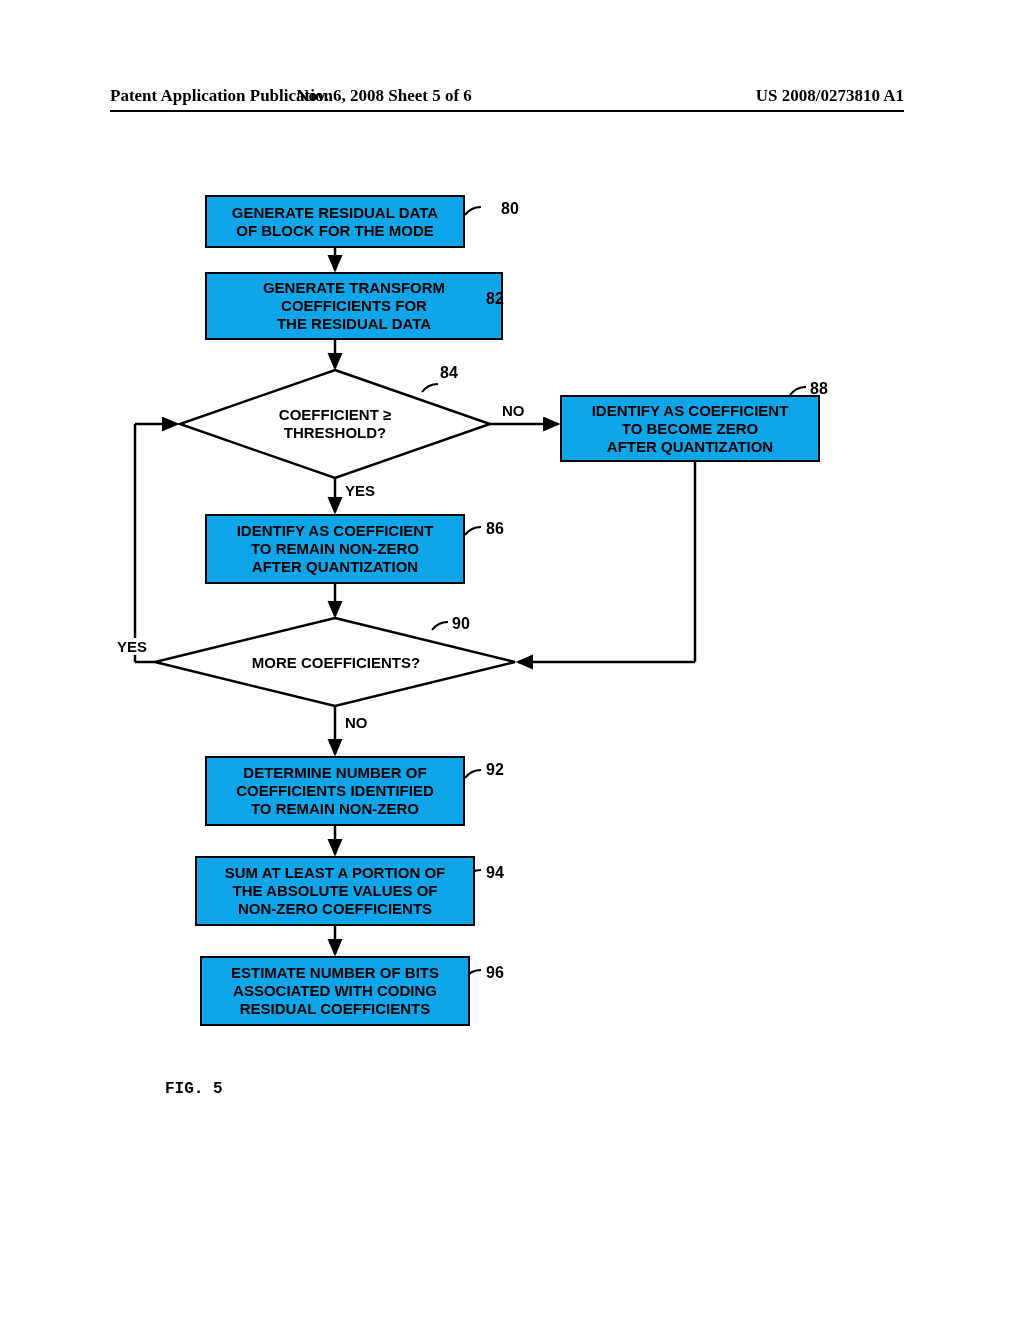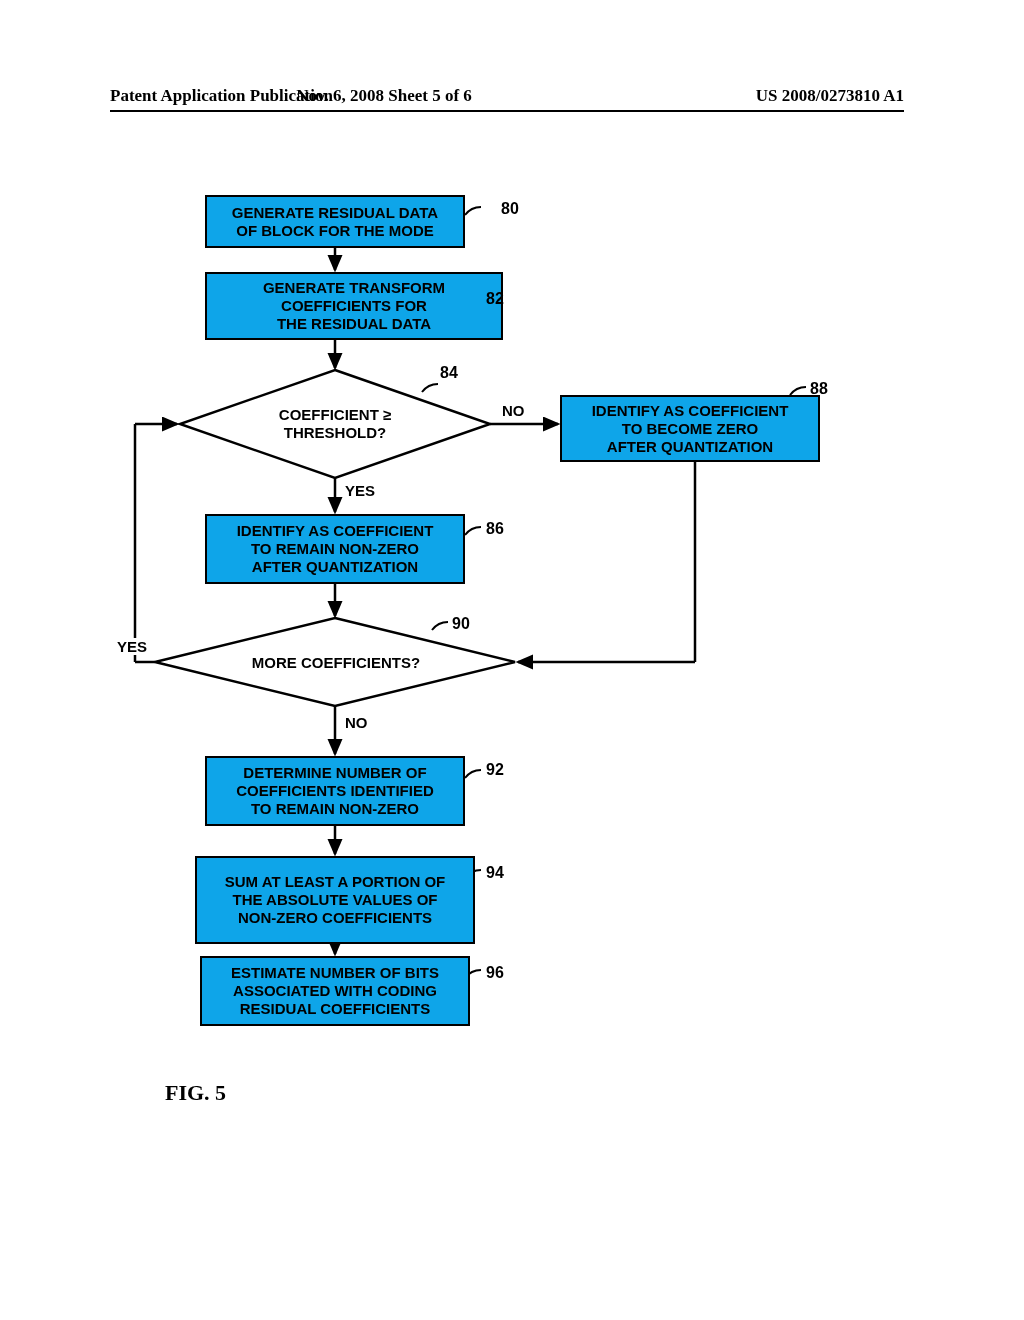--- a/index.html
+++ b/index.html
@@ -55,22 +55,22 @@
     font-size: 16px;
   }
   .edge-label {
     position: absolute;
     font-weight: bold;
     font-size: 15px;
   }
   .fig-caption {
     position: absolute;
     font-weight: bold;
-    font-size: 22px;
-    font-family: Liberation Serif, serif;
+    font-size: 16px;
+    font-family: Liberation Mono, monospace;
   }
   svg.flow {
     position: absolute;
     left: 0; top: 0;
     width: 1024px; height: 1320px;
     pointer-events: none;
   }
   .diamond-text {
     position: absolute;
     text-align: center;
@@ -162,21 +162,21 @@
 <div class="diamond-text" style="left:226px; top:654px; width:220px;">MORE COEFFICIENTS?</div>
 <div class="ref" style="left:452px; top:615px;">90</div>
 <div class="edge-label" style="left:115px; top:638px; background:#fff; padding:0 2px;">YES</div>
 <div class="edge-label" style="left:345px; top:714px;">NO</div>
 
 <div class="box" style="left:205px; top:736px; width:260px; height:70px;margin-top:20px;">
   <span>DETERMINE NUMBER OF<br>COEFFICIENTS IDENTIFIED<br>TO REMAIN NON-ZERO</span>
 </div>
 <div class="ref" style="left:486px; top:761px;">92</div>
 
-<div class="box" style="left:195px; top:856px; width:280px; height:88px;">
+<div class="box" style="left:195px; top:856px; width:280px; height:70px;">
   <span>SUM AT LEAST A PORTION OF<br>THE ABSOLUTE VALUES OF<br>NON-ZERO COEFFICIENTS</span>
 </div>
 <div class="ref" style="left:486px; top:864px;">94</div>
 
 <div class="box" style="left:200px; top:956px; width:270px; height:70px;">
   <span>ESTIMATE NUMBER OF BITS<br>ASSOCIATED WITH CODING<br>RESIDUAL COEFFICIENTS</span>
 </div>
 <div class="ref" style="left:486px; top:964px;">96</div>
 
 <div class="fig-caption" style="left:165px; top:1080px;">FIG. 5</div>

